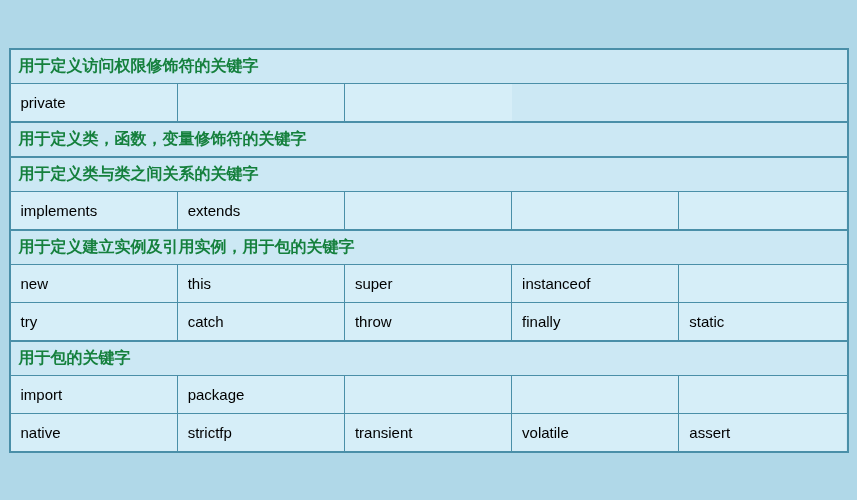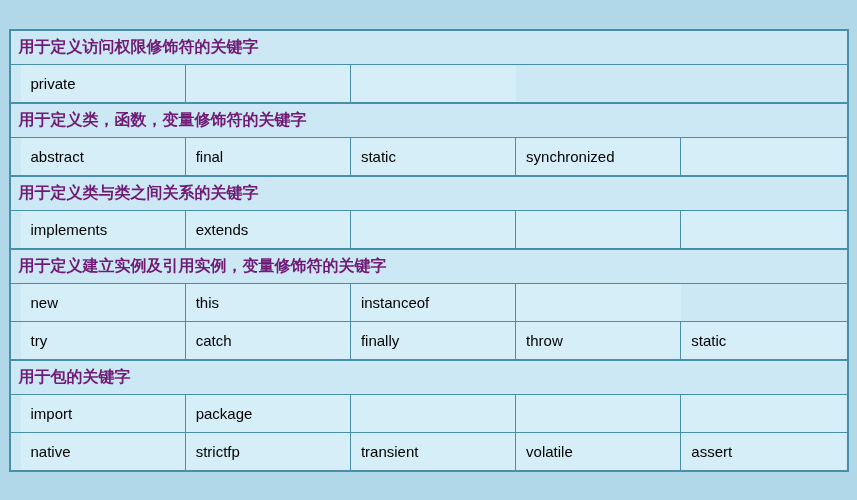--- a/index.html
+++ b/index.html
@@ -13,35 +13,34 @@
       width: 857px;
       min-height: 500px;
     }
     .table-wrapper {
       width: 840px;
       border: 2px solid #4a8fa8;
       background: #cce8f4;
     }
     .section-header {
       background: #cce8f4;
-      color: #701a75;
+      color: #15803d;
       font-weight: bold;
       font-size: 16px;
       padding: 6px 8px;
       border-bottom: 1px solid #4a8fa8;
       border-top: 1px solid #4a8fa8;
     }
     .section-header:first-child {
       border-top: none;
     }
     .data-row {
       display: grid;
       grid-template-columns: 1fr 1fr 1fr 1fr 1fr;
       border-bottom: 1px solid #4a8fa8;
-      padding-left: 10px;
     }
     .data-row:last-child {
       border-bottom: none;
     }
     .cell {
       padding: 10px 10px;
       border-right: 1px solid #4a8fa8;
       color: #000;
       background: #d6eef8;
     }
@@ -56,47 +55,41 @@
 <body>
 
 <div class="table-wrapper">
 <div class="section-header">用于定义访问权限修饰符的关键字</div>
     <div class="data-row">
       <div class="cell">private</div>
       <div class="cell"></div>
       <div class="cell"></div>
     </div>
     <div class="section-header">用于定义类，函数，变量修饰符的关键字</div>
-    <div class="data-row">
-      <div class="cell">abstract</div>
-      <div class="cell">final</div>
-      <div class="cell">static</div>
-      <div class="cell">synchronized</div>
-      <div class="cell"></div>
-    </div>
     <div class="section-header">用于定义类与类之间关系的关键字</div>
     <div class="data-row">
       <div class="cell">implements</div>
       <div class="cell">extends</div>
       <div class="cell"></div>
       <div class="cell"></div>
       <div class="cell"></div>
     </div>
-    <div class="section-header">用于定义建立实例及引用实例，变量修饰符的关键字</div>
+    <div class="section-header">用于定义建立实例及引用实例，用于包的关键字</div>
     <div class="data-row">
       <div class="cell">new</div>
       <div class="cell">this</div>
+      <div class="cell">super</div>
       <div class="cell">instanceof</div>
       <div class="cell"></div>
     </div>
     <div class="data-row">
       <div class="cell">try</div>
       <div class="cell">catch</div>
+      <div class="cell">throw</div>
       <div class="cell">finally</div>
-      <div class="cell">throw</div>
       <div class="cell">static</div>
     </div>
     <div class="section-header">用于包的关键字</div>
     <div class="data-row">
       <div class="cell">import</div>
       <div class="cell">package</div>
       <div class="cell"></div>
       <div class="cell"></div>
       <div class="cell"></div>
     </div>

